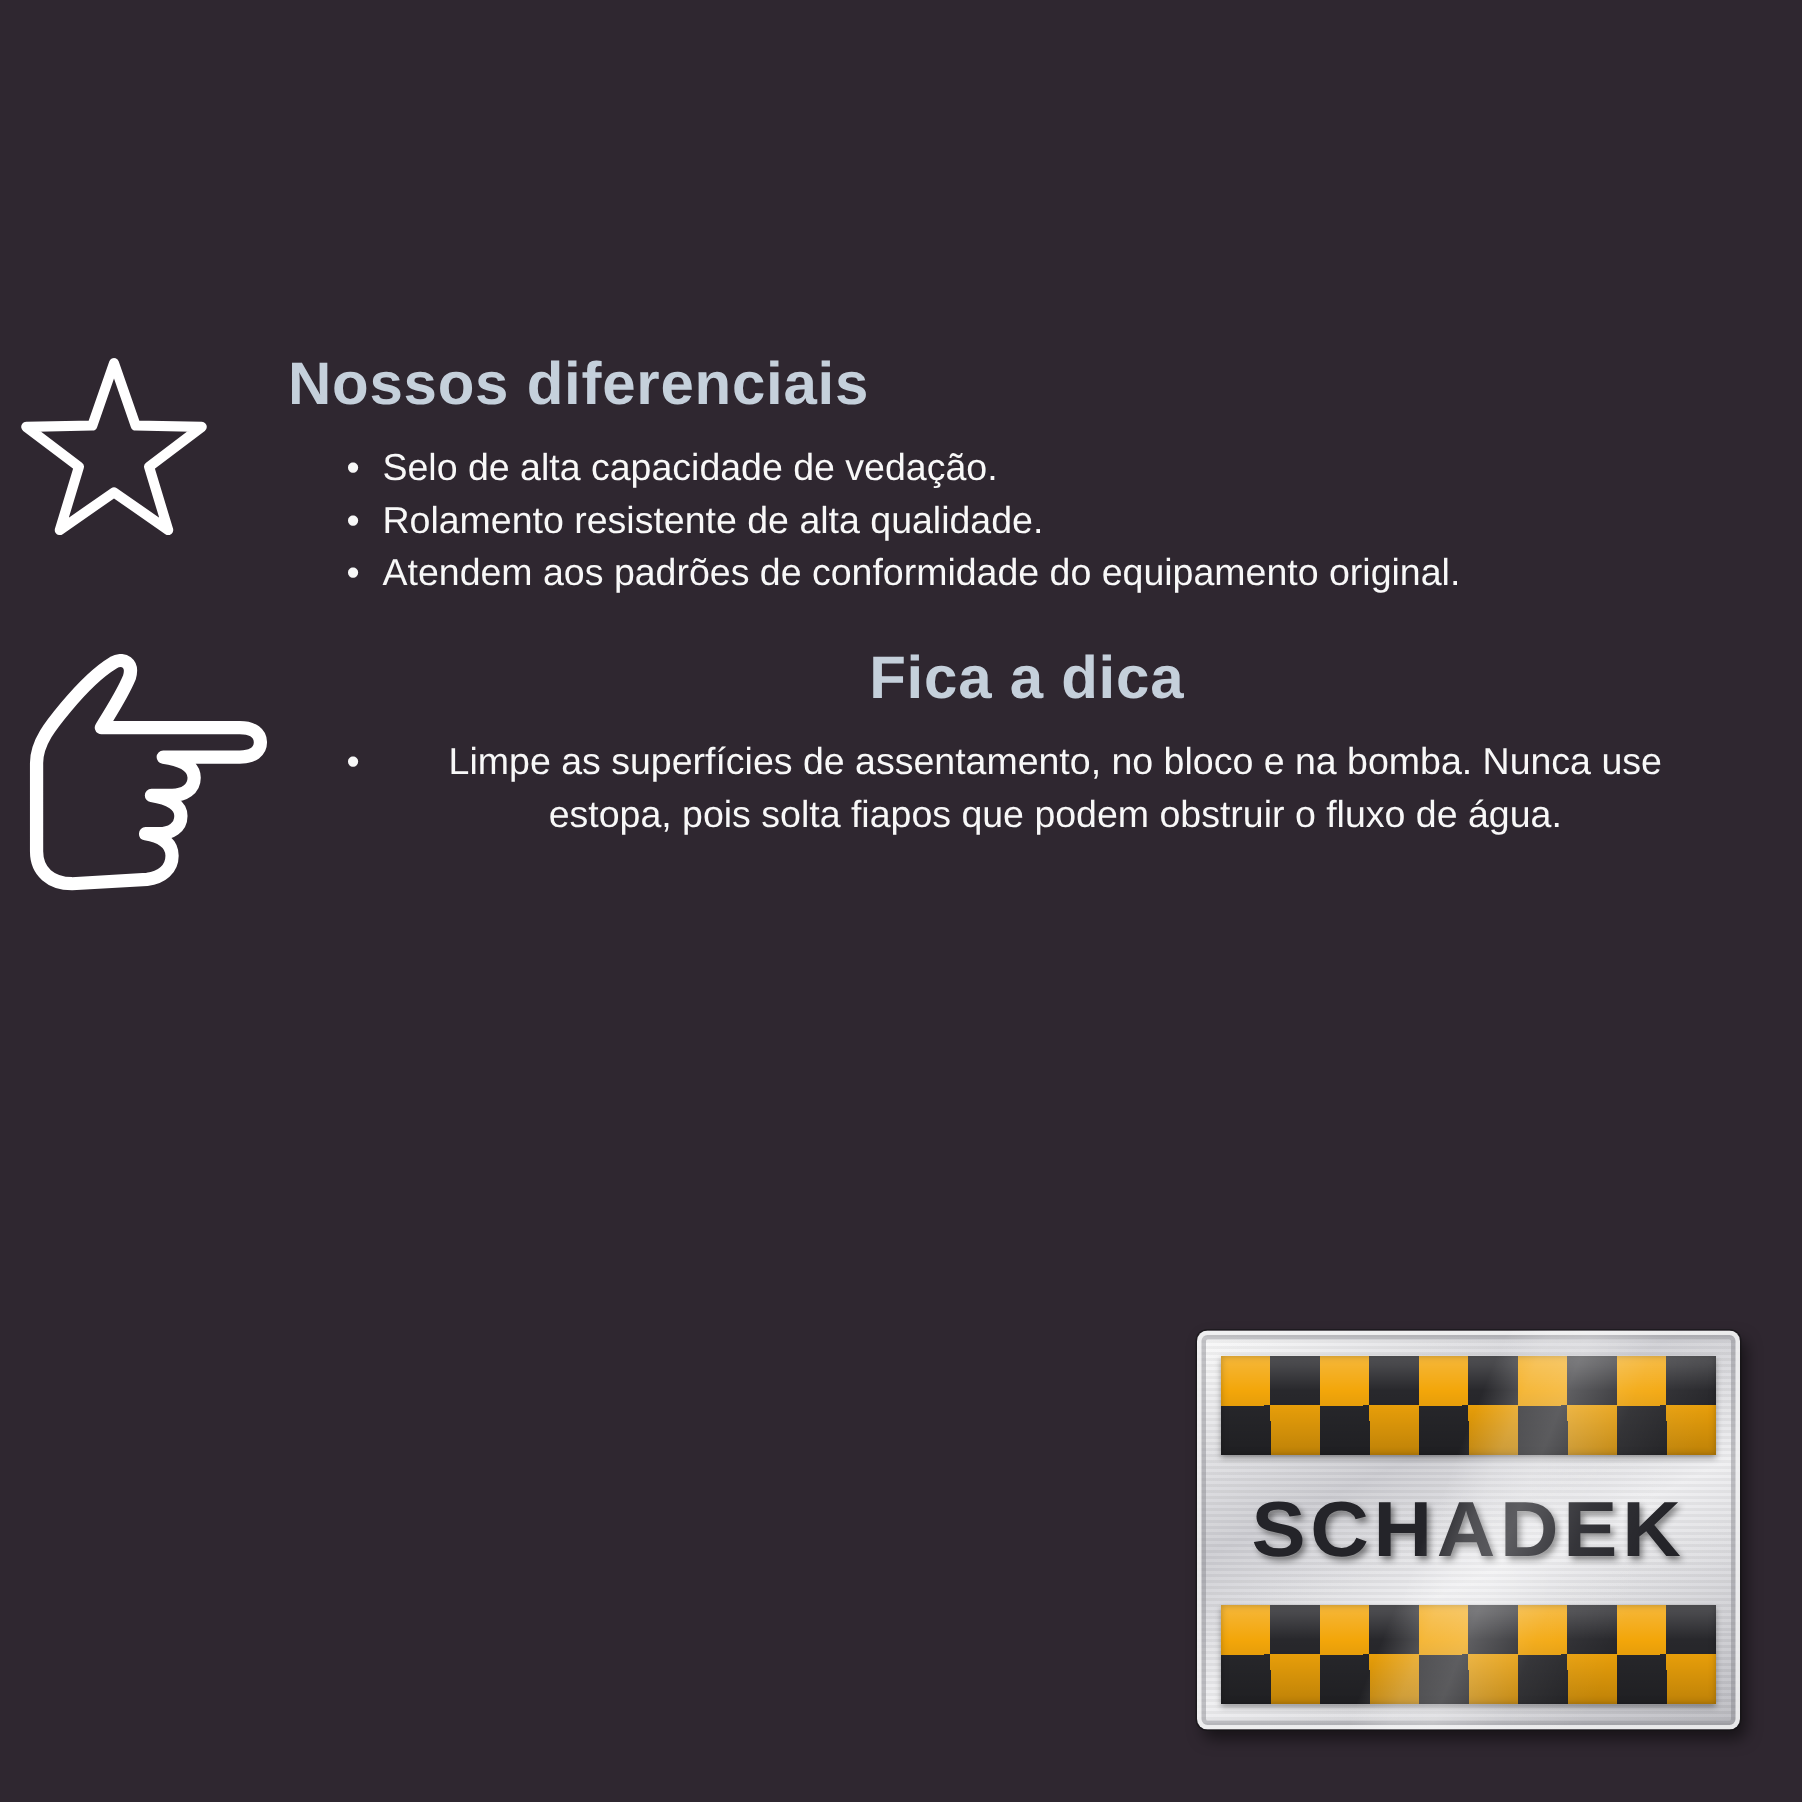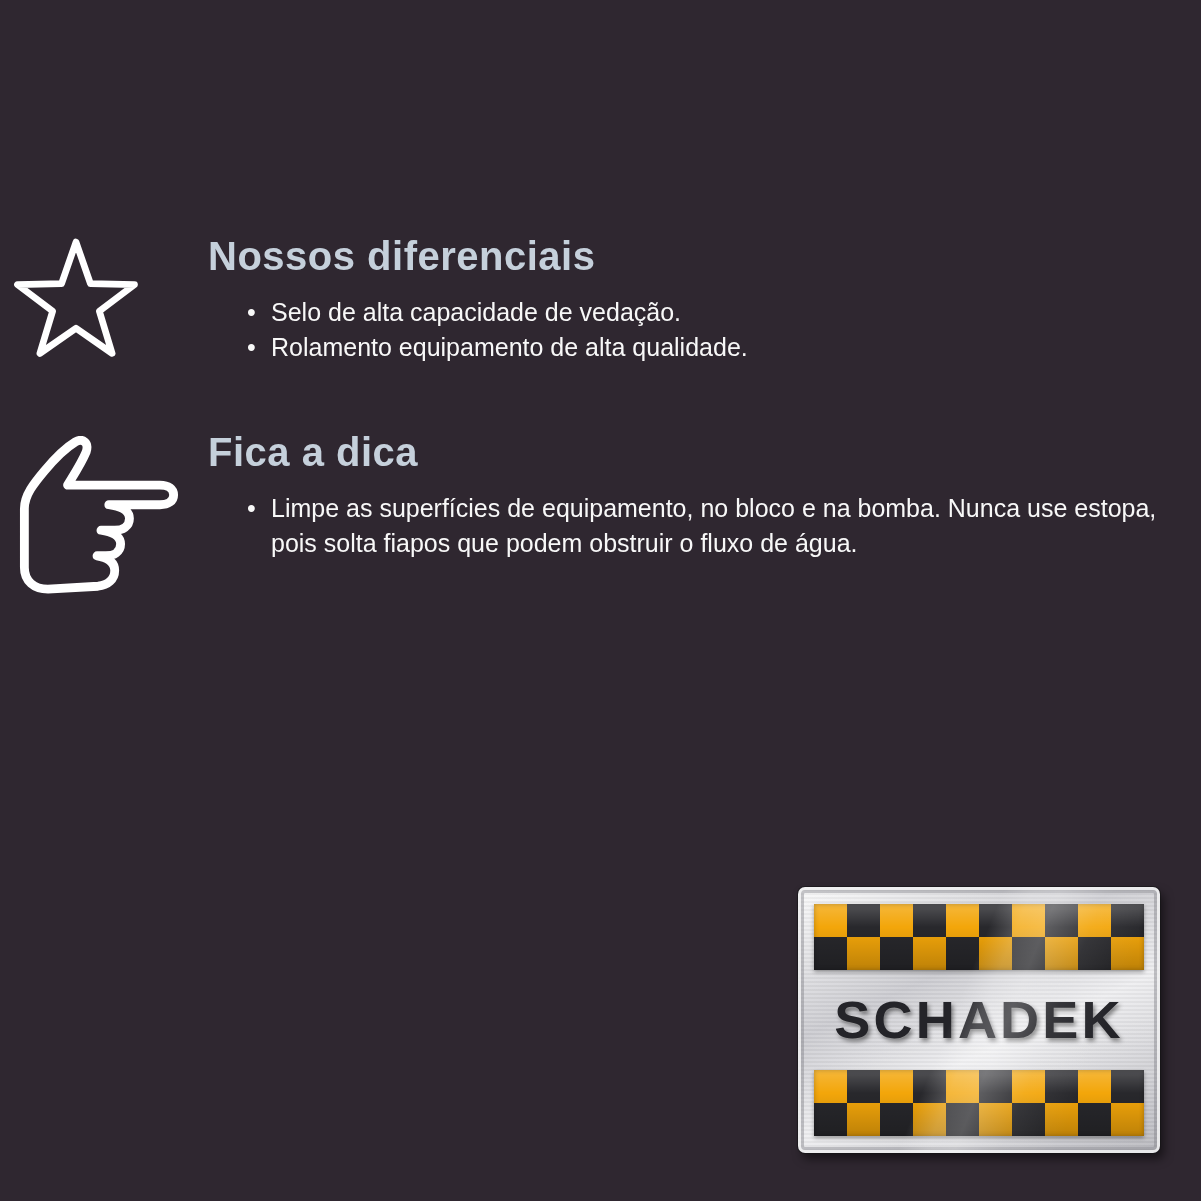--- a/index.html
+++ b/index.html
@@ -18,23 +18,23 @@
     width:1201px;height:1201px;
     background:var(--background);
     overflow:hidden;
     font-family:"Liberation Sans", sans-serif;
   }
   .icon-box{position:absolute;color:var(--icon-color);}
   .icon-box svg{display:block;width:100%;height:100%;}
   #star-icon{left:8px;top:232px;width:136px;height:132px;}
   #hand-icon{left:10px;top:436px;width:178px;height:162px;}
 
-  .section-content{position:absolute;left:208px;}
+  .section-content{position:absolute;left:192px;}
   #section-diferenciais-content{top:234px;}
-  #section-dica-content{top:430px;width:985px;}
+  #section-dica-content{top:430px;width:985px;text-align:center;}
 
   h2.section-title{
     font-size:40px;
     font-weight:bold;
     line-height:44px;
     color:var(--heading-color);
     letter-spacing:0.5px;
   }
   ul.bullet-list{
     list-style:none;
@@ -119,21 +119,22 @@
 <span class="icon-box" id="star-icon">
   <svg viewBox="0 0 120 118" fill="none" stroke="currentColor" stroke-width="6" stroke-linejoin="round">
     <path d="M60 9 L72.9 46.2 L112.3 47 L80.9 70.8 L92.3 108.5 L60 86 L27.7 108.5 L39.1 70.8 L7.7 47 L47.1 46.2 Z"></path>
   </svg>
 </span>
 
 <section class="section-content" id="section-diferenciais-content">
   <h2 class="section-title">Nossos diferenciais</h2>
   <ul class="bullet-list">
     <li>Selo de alta capacidade de vedação.</li>
-    <li>Rolamento equipamento de alta qualidade.</li>
+    <li>Rolamento resistente de alta qualidade.</li>
+    <li>Atendem aos padrões de conformidade do equipamento original.</li>
   </ul>
 </section>
 
 <span class="icon-box" id="hand-icon">
   <svg viewBox="0 0 180 165" fill="none" stroke="currentColor" stroke-width="9" stroke-linecap="round" stroke-linejoin="round">
     <path d="M66 6
              C73 2 80 6 77 16
              C72 28 64 40 58 50
              L152 50
              C161 50 166 54 166 60
@@ -151,21 +152,21 @@
              C24 156 14 148 14 134
              L14 74
              C14 60 24 48 34 36
              C44 24 56 12 66 6 Z"></path>
   </svg>
 </span>
 
 <section class="section-content" id="section-dica-content">
   <h2 class="section-title">Fica a dica</h2>
   <ul class="bullet-list">
-    <li>Limpe as superfícies de equipamento, no bloco e na bomba. Nunca use estopa, pois solta fiapos que podem obstruir o fluxo de água.</li>
+    <li>Limpe as superfícies de assentamento, no bloco e na bomba. Nunca use estopa, pois solta fiapos que podem obstruir o fluxo de água.</li>
   </ul>
 </section>
 
 <div class="logo">
   <div class="plate">
     <div class="checker"></div>
     <div class="brand">SCHADEK</div>
     <div class="checker"></div>
     <div class="gloss"></div>
   </div>

